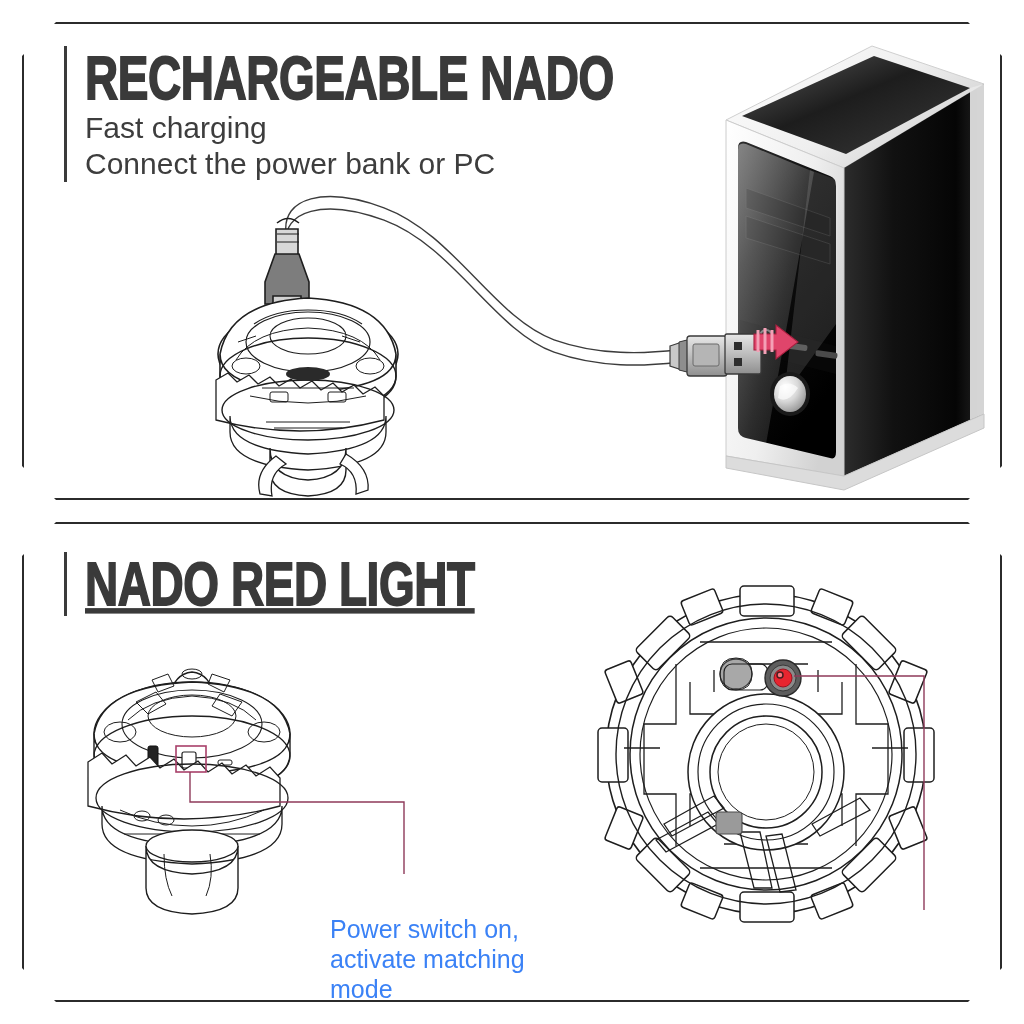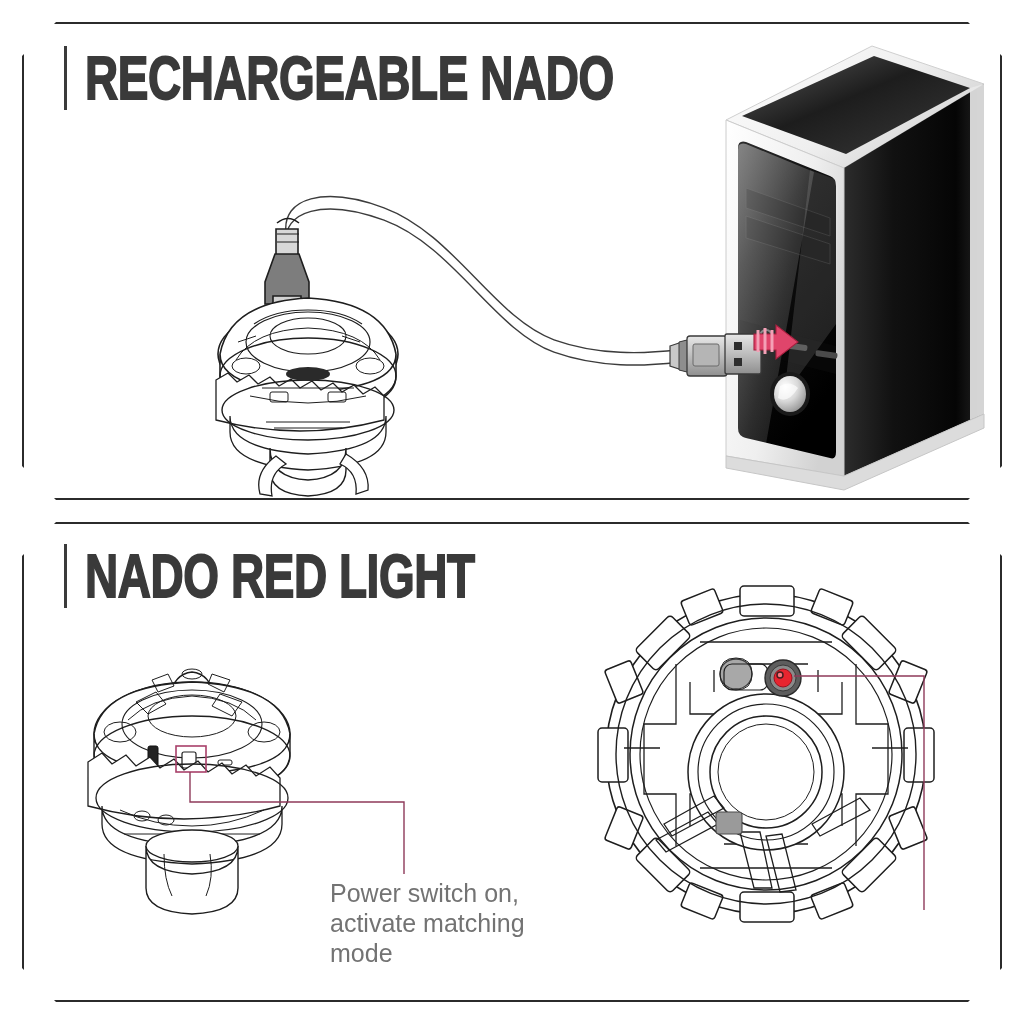--- a/index.html
+++ b/index.html
@@ -58,21 +58,21 @@
     height: 480px;
   }
 
   
   .textblock {
     position: absolute;
     padding-left: 18px;
     border-left: 3px solid #3b3b3b;
   }
   #charging-text { left: 40px; top: 22px; }
-  #redlight-text { left: 40px; top: 20px; }
+  #redlight-text { left: 40px; top: 28px; text-decoration: underline; }
 
   .headline {
     font-family: "Liberation Sans Narrow", "Liberation Sans", sans-serif;
     font-weight: 700;
     font-size: 56px;
     line-height: 58px;
     letter-spacing: -0.5px;
     color: #3a3a3a;
     transform: scaleX(0.82) scaleY(1.1);
     transform-origin: left top;
@@ -87,38 +87,41 @@
     color: #3d3d3d;
     white-space: nowrap;
     margin: 0;
   }
 
   
   .callout-label {
     position: absolute;
     font-size: 25px;
     line-height: 30px;
-    color: #737373;
+    color: #3b82f6;
     white-space: pre-line;
+    margin-top: 36px;
   }
   #label-power-switch { left: 330px; top: 878px; }
   #label-red-indicator { left: 878px; top: 912px; }
 
   svg { display: block; }
 </style>
 </head>
 <body>
 
 <div class="page">
 
   <section class="panel" id="panel-charging">
     <div class="panel-inner">
 
       <div class="textblock" id="charging-text">
         <div class="headline">RECHARGEABLE NADO</div>
+        <div class="subline">Fast charging</div>
+        <div class="subline">Connect the power bank or PC</div>
       </div>
 
       <svg width="980" height="478" viewBox="0 0 980 478" style="position:absolute;left:0;top:0;">
         <defs>
           <linearGradient id="pcTop" x1="0" y1="0" x2="1" y2="1">
             <stop offset="0" stop-color="#5a5a5a"></stop>
             <stop offset="0.45" stop-color="#1d1d1d"></stop>
             <stop offset="1" stop-color="#3a3a3a"></stop>
           </linearGradient>
           <linearGradient id="pcSide" x1="0" y1="0" x2="1" y2="0">

